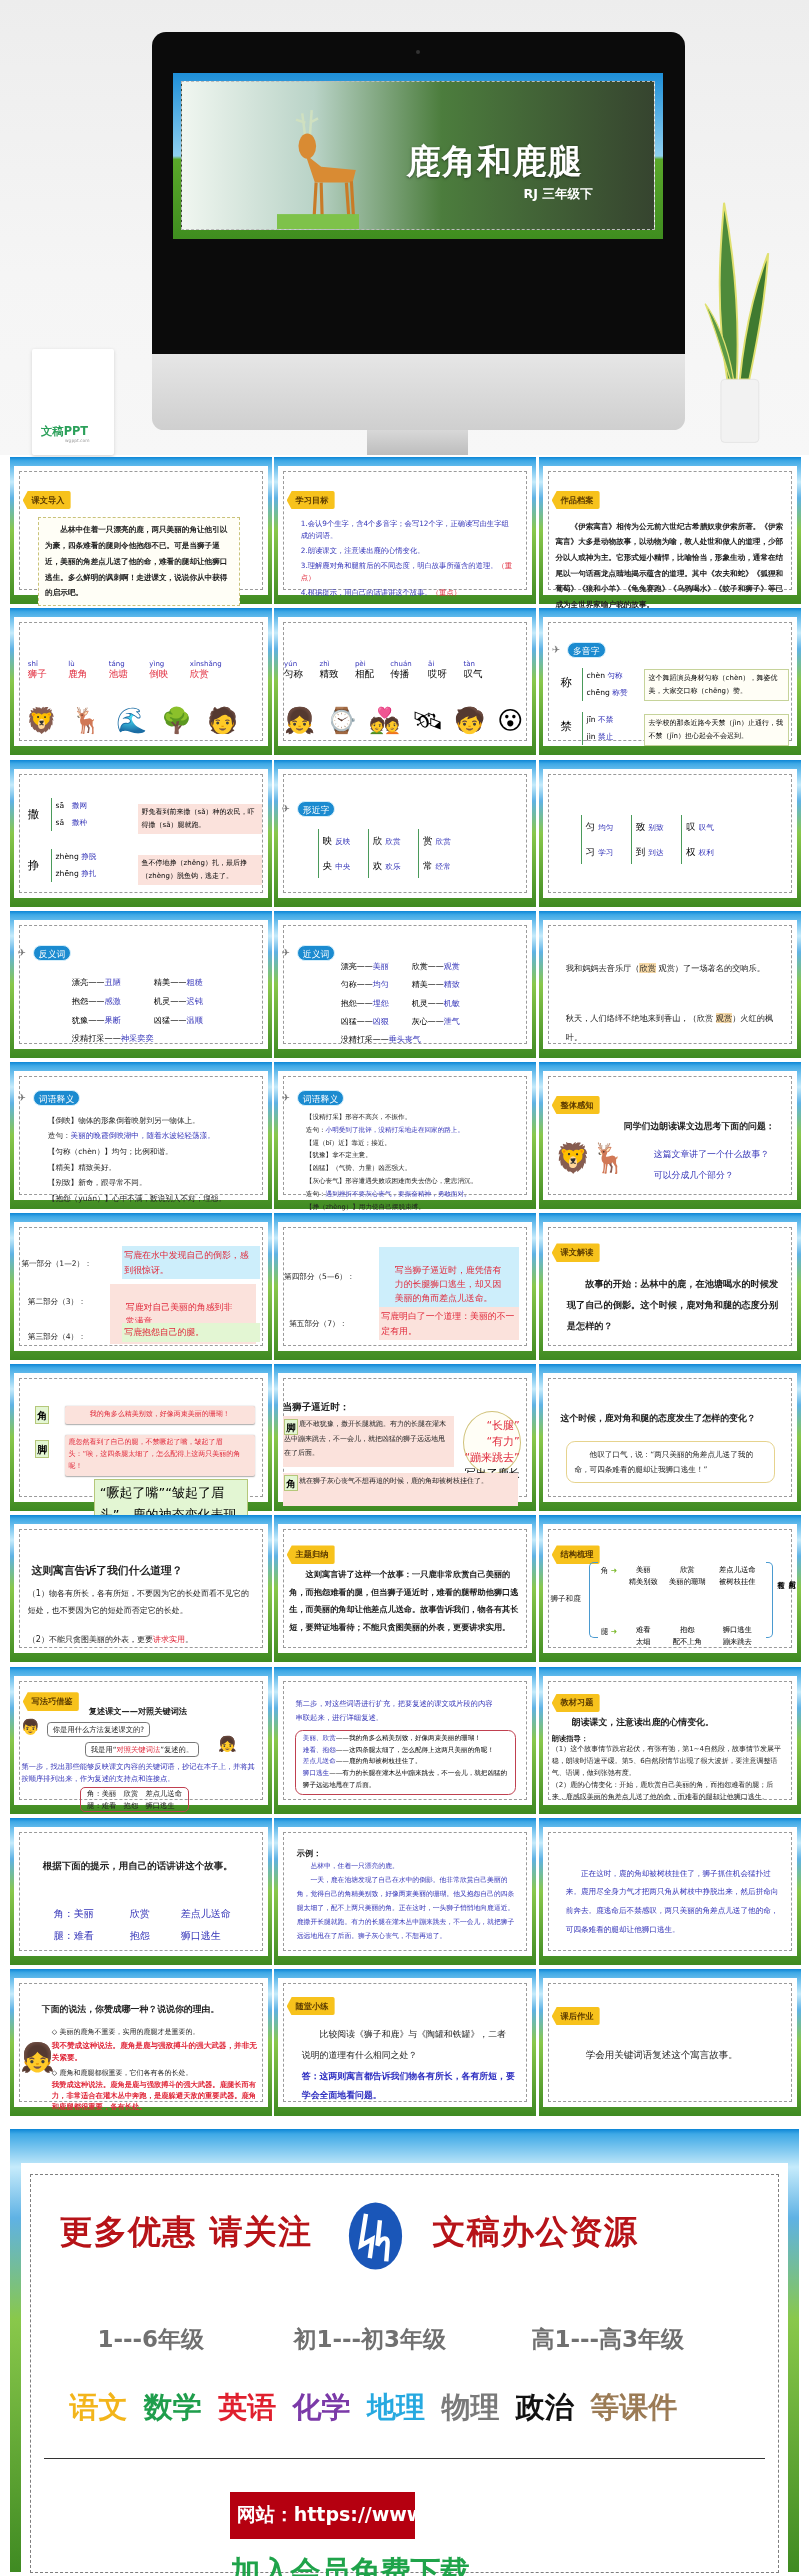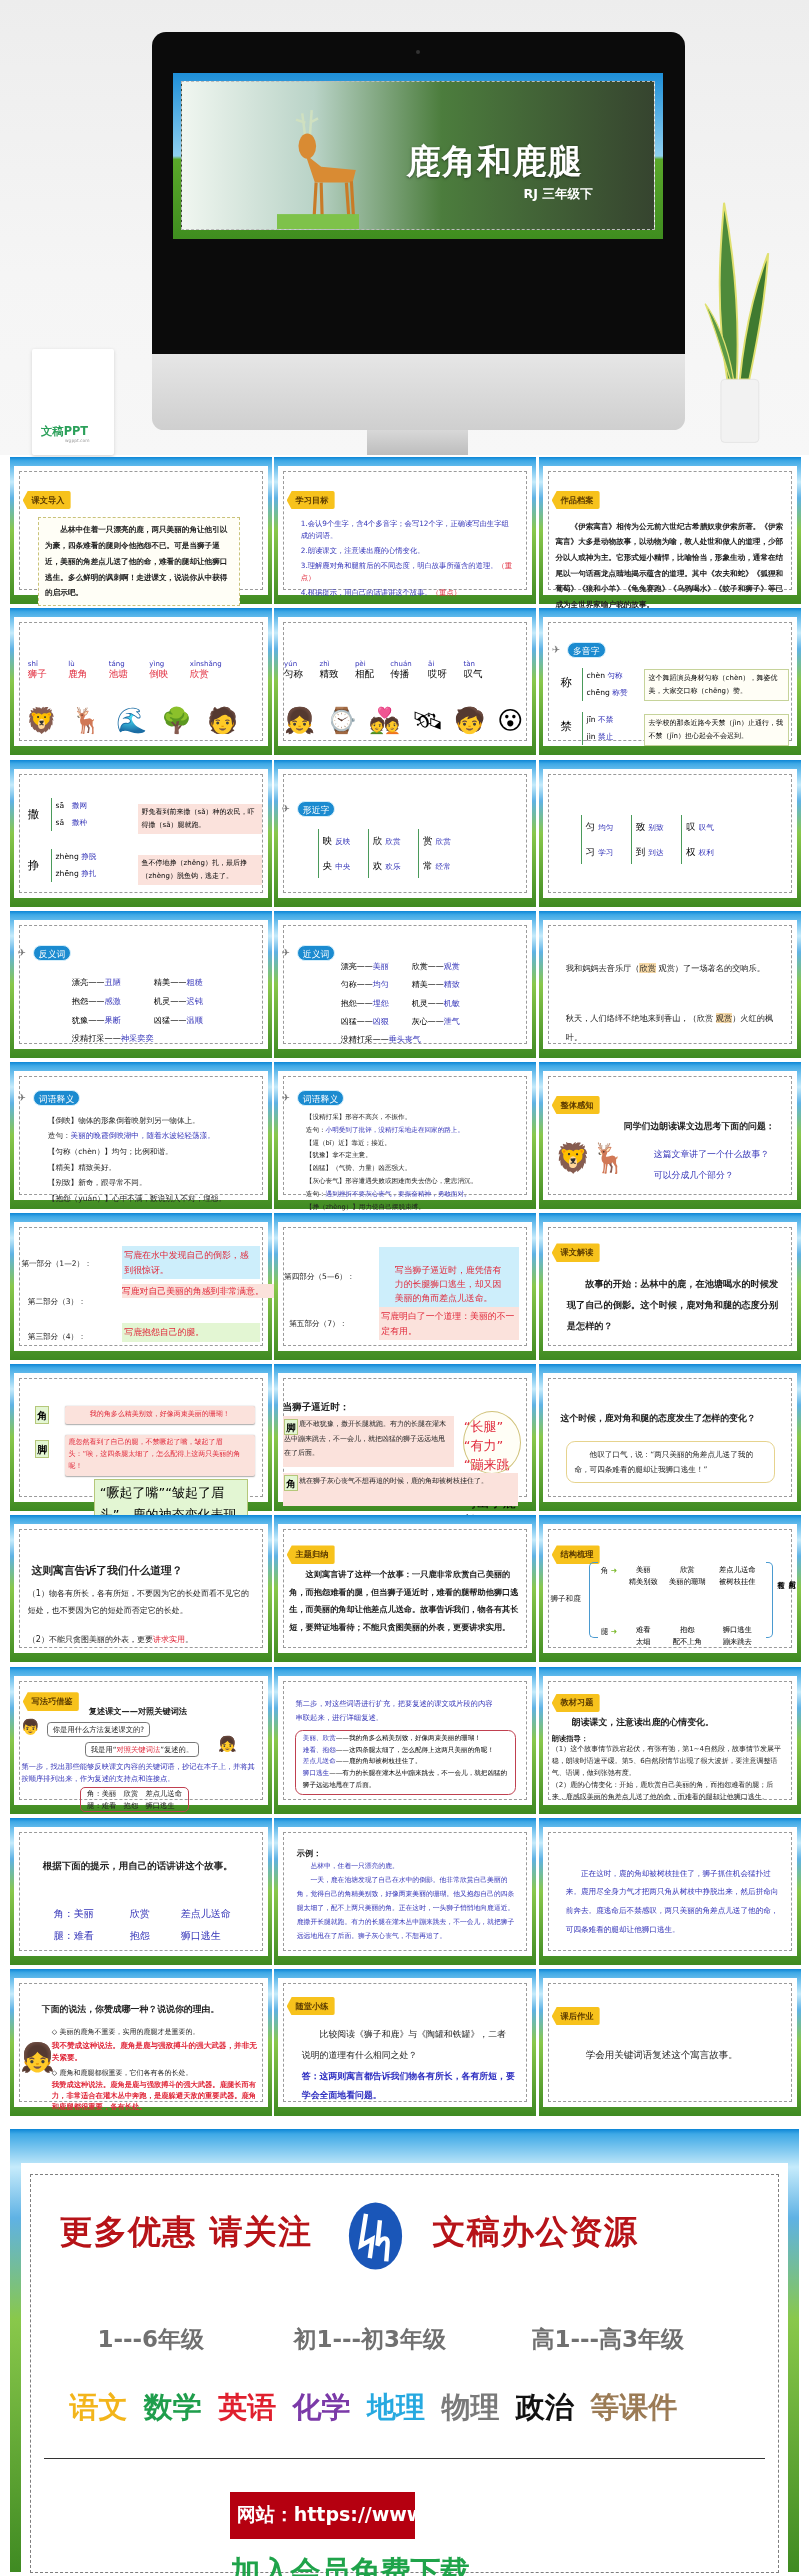--- a/index.html
+++ b/index.html
@@ -369,21 +369,21 @@
       </div>
 </div>
   </div>
 
 <div class="slide c1" style="top:1213px">
     <div class="paper">
       <div class="dash"></div>
   <div class="txt" style="left:7.6px;top:35px;font-size:7.6px">第一部分（1—2）：</div>
   <div class="txt box-blue red" style="left:108px;top:24px;width:138px;font-size:8.9px;line-height:1.6;padding:2.5px">写鹿在水中发现自己的倒影，感到很惊讶。</div>
   <div class="txt" style="left:14px;top:73px;font-size:7.6px">第二部分（3）：</div>
-  <div class="txt box-pink red" style="left:108px;top:62px;width:158px;font-size:8.9px;line-height:1.6;padding:0">写鹿对自己美丽的角感到非常满意。</div>
+  <div class="txt box-pink red" style="left:96px;top:62px;width:146px;font-size:8.9px;line-height:1.6;padding:16px">写鹿对自己美丽的角感到非常满意。</div>
   <div class="txt" style="left:14px;top:108px;font-size:7.6px">第三部分（4）：</div>
   <div class="txt box-green red" style="left:108px;top:101px;width:138px;font-size:8.9px;line-height:1.6;padding:2.5px">写鹿抱怨自己的腿。</div>
 </div>
   </div>
 
 <div class="slide c2" style="top:1213px">
     <div class="paper">
       <div class="dash"></div>
   <div class="txt" style="left:6.3px;top:48px;font-size:7.6px">第四部分（5—6）：</div>
   <div class="txt box-blue red" style="left:101px;top:25px;width:140px;font-size:8.9px;line-height:1.6;padding:16px">写当狮子逼近时，鹿凭借有力的长腿狮口逃生，却又因美丽的角而差点儿送命。</div>
@@ -411,21 +411,21 @@
 </div>
   </div>
 
 <div class="slide c2" style="top:1364px">
     <div class="paper">
       <div class="dash"></div>
   <div class="txt boldt" style="left:5px;top:25px;font-size:9.5px">当狮子逼近时：</div>
   <div class="box-pink" style="position:absolute;left:5px;top:43px;width:171px;height:51px"></div>
   <div class="box-green" style="position:absolute;left:6.3px;top:46px;width:14px;height:16.4px;border:0.6px solid #b5c77a;text-align:center;font-size:9.5px;font-weight:bold;line-height:16.4px">脚</div>
   <div class="txt" style="left:6.3px;top:44px;width:164px;font-size:7px;line-height:2.1;text-indent:15px">鹿不敢犹豫，撒开长腿就跑。有力的长腿在灌木丛中蹦来跳去，不一会儿，就把凶猛的狮子远远地甩在了后面。</div>
-  <div style="position:absolute;left:185px;top:38px;width:58px;height:63px;border:1.3px solid #d0c27a;border-radius:50%;background:#fffef6;font-size:13px;text-align:left;padding-top:6.3px;line-height:1.45">
+  <div style="position:absolute;left:185px;top:38px;width:58px;height:63px;border:1.3px solid #d0c27a;border-radius:50%;background:#fffef6;font-size:11px;text-align:right;padding-top:6.3px;line-height:1.45">
     <div class="red">“长腿”</div>
         <div class="red">“有力”</div>
         <div class="red">“蹦来跳去”</div>
         <div>写出了鹿长</div>
         <div class="red">腿的优点。</div>
   </div>
   <div class="box-pink" style="position:absolute;left:5px;top:100px;width:235px;height:33px"></div>
   <div class="box-green" style="position:absolute;left:6.3px;top:102px;width:14px;height:16.4px;border:0.6px solid #b5c77a;text-align:center;font-size:9.5px;font-weight:bold;line-height:16.4px">角</div>
   <div class="txt" style="left:6.3px;top:101px;width:231px;font-size:7px;line-height:2.1;text-indent:15px">就在狮子灰心丧气不想再追的时候，鹿的角却被树枝挂住了。</div>
 </div>

